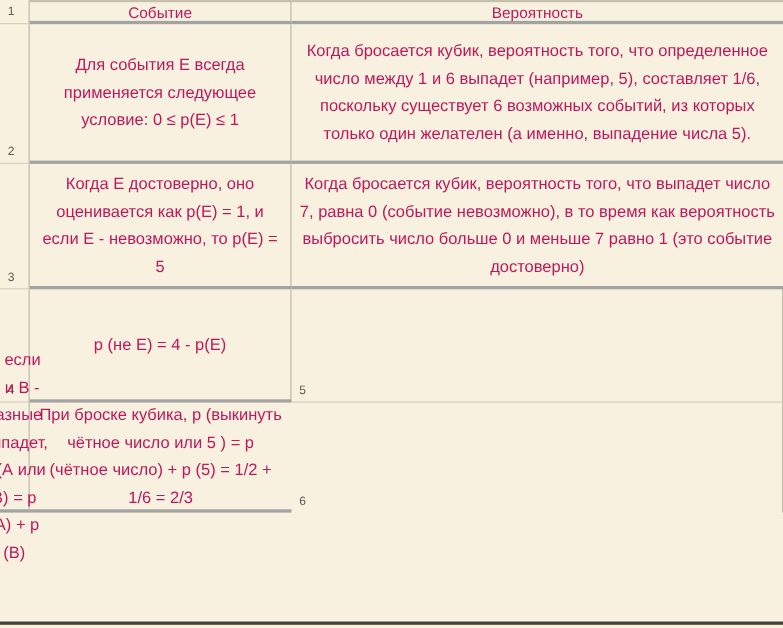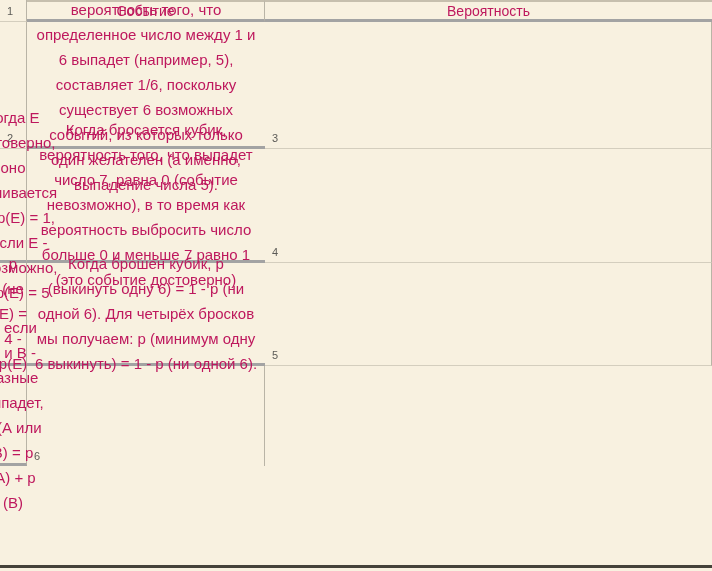--- a/index.html
+++ b/index.html
@@ -70,29 +70,30 @@
 <body>
 
 <div class="page">
   <div class="grid">
 
     <div class="gutter header-gutter">1</div>
     <div class="cell event-col header">Событие</div>
     <div class="cell prob-col header">Вероятность</div>
 
     <div class="gutter">2</div>
+    <div class="cell event-col">Для события Е всегда применяется следующее условие: 0 ≤ р(Е) ≤ 1</div>
     <div class="cell prob-col">Когда бросается кубик, вероятность того, что определенное число между 1 и 6 выпадет (например, 5), составляет 1/6, поскольку существует 6 возможных событий, из которых только один желателен (а именно, выпадение числа 5).</div>
 
     <div class="gutter">3</div>
     <div class="cell event-col">Когда Е достоверно, оно оценивается как р(Е) = 1, и если Е - невозможно, то р(Е) = 5</div>
     <div class="cell prob-col">Когда бросается кубик, вероятность того, что выпадет число 7, равна 0 (событие невозможно), в то время как вероятность выбросить число больше 0 и меньше 7 равно 1 (это событие достоверно)</div>
 
     <div class="gutter">4</div>
     <div class="cell event-col">р (не Е) = 4 - р(Е)</div>
-    <div class="cell prob-col">Когда брошен кубик, р (выкинуть одну 6) = 1 - р (ни одной 6). Для четырёх бросков мы получаем: р (минимум одну 6 выкинуть) = 1 - р (ни одной 6).</div>
 
     <div class="gutter">5</div>
     <div class="cell event-col">И если А и В - разные выпадет, р (А или В) = р (А) + р (В)</div>
+    <div class="cell prob-col">При броске кубика, р (выкинуть чётное число или 5 ) = р (чётное число) + р (5) = 1/2 + 1/6 = 2/3</div>
 
     <div class="gutter last-row">6</div>
 
   </div>
 </div>
 
 </body></html>

